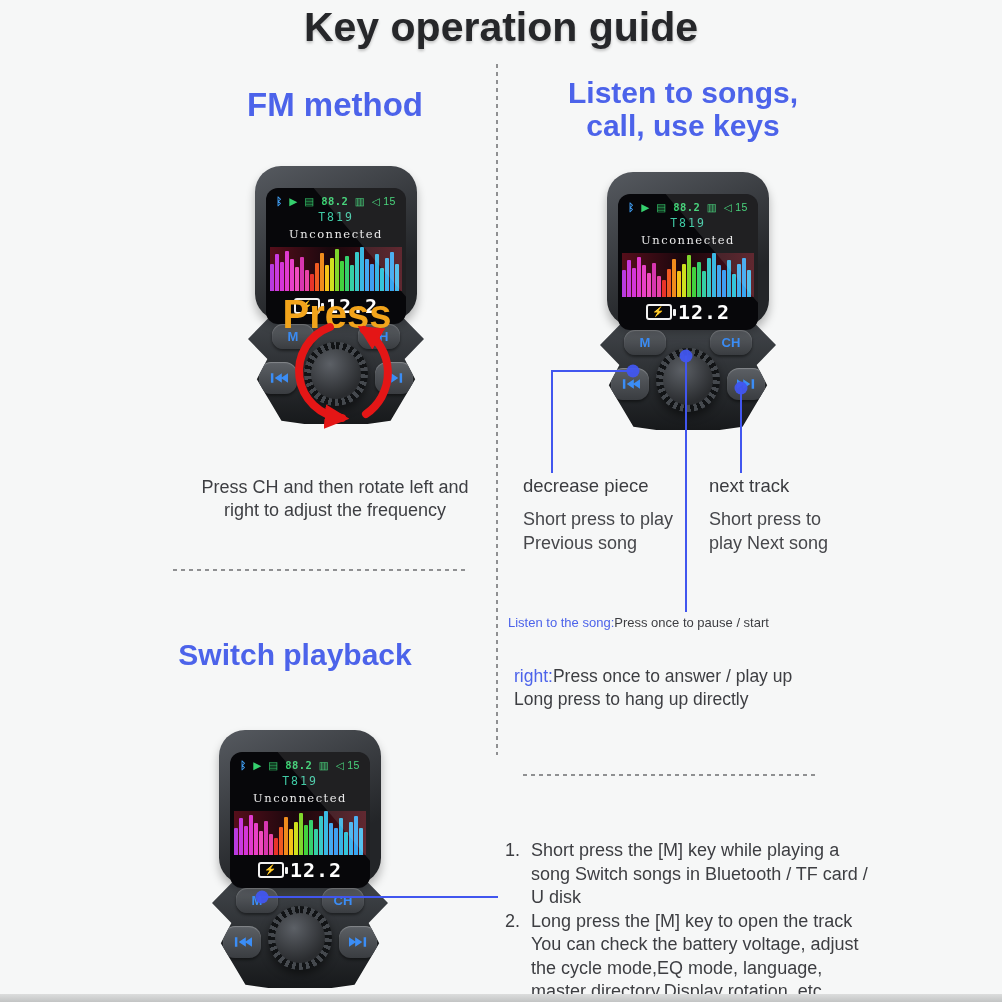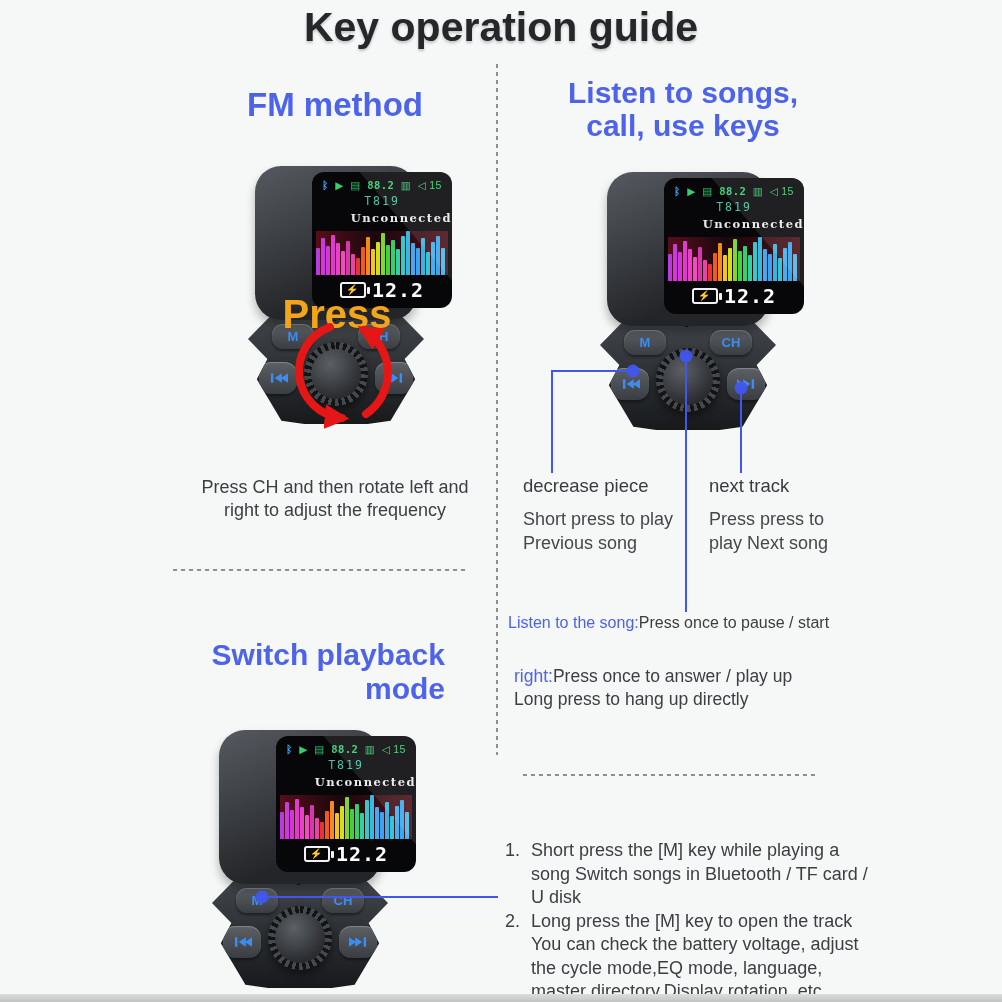--- a/index.html
+++ b/index.html
@@ -18,21 +18,21 @@
   }
   .fm-heading {
     position:absolute; left:160px; top:86px; width:350px; text-align:center;
     font-size:33px; font-weight:600; color:var(--accent_blue,#4c63ea);
   }
   .listen-heading {
     position:absolute; left:533px; top:76px; width:300px; text-align:center;
     font-size:30px; font-weight:600; color:var(--accent_blue,#4c63ea); line-height:33px;
   }
   .switch-heading {
-    position:absolute; left:145px; top:638px; width:300px; text-align:right;
+    position:absolute; left:145px; top:638px; width:300px; text-align:center;
     font-size:30px; font-weight:600; color:var(--accent_blue,#4c63ea); line-height:34px;
   }
   .fm-caption {
     position:absolute; left:172px; top:476px; width:326px; text-align:center;
     font-size:18px; color:var(--text_dark,#3d3e42); line-height:23px;
   }
   
   .vdash {
     position:absolute; left:496px; top:64px; width:2px; height:691px;
     background:repeating-linear-gradient(180deg, var(--dash_gray,#8f9092) 0 4px, transparent 4px 8px);
@@ -53,34 +53,34 @@
     position:absolute; left:0; top:146px; width:176px; height:112px; z-index:1;
     background:linear-gradient(180deg,#43474c,#17191b);
     clip-path:polygon(15% 0%, 85% 0%, 100% 24%, 89% 42%, 95% 60%, 81% 97%, 68% 100%, 32% 100%, 19% 97%, 5% 60%, 11% 42%, 0% 24%);
   }
   .dev-top {
     position:absolute; left:7px; top:0; width:162px; height:154px; z-index:2;
     border-radius:26px; background:linear-gradient(155deg,#565a60,#232528 72%);
     box-shadow:0 6px 10px rgba(0,0,0,.28);
   }
   .dev-screen {
-    position:absolute; left:11px; top:6px; width:140px; height:136px;
-    border-radius:12px; background:#07070a; overflow:hidden;margin-left:46px;
+    position:absolute; left:11px; top:22px; width:140px; height:136px;
+    border-radius:12px; background:#07070a; overflow:hidden;
   }
   .glare {
     position:absolute; inset:0; background:rgba(255,255,255,.10);
     clip-path:polygon(34% 0, 100% 0, 100% 80%); pointer-events:none;
   }
   .scr-status { margin-top:7px; text-align:center; font-size:10.5px; white-space:nowrap; letter-spacing:.5px; }
   .scr-status span { margin:0 1.5px; }
   .ic-bt { color:#3f9df2; font-weight:700; }
   .ic-g  { color:var(--green,#35d06e); }
   .freq  { color:var(--green,#35d06e); font-weight:700; font-family:"DejaVu Sans Mono",monospace; }
   .scr-model { margin-top:3px; text-align:center; color:var(--teal,#3fc9a4); font-size:11.5px; letter-spacing:2px; font-family:"DejaVu Sans Mono",monospace; }
-  .scr-conn  { margin-top:3px; text-align:right; color:#e9e9e9; font-size:11.5px; letter-spacing:1.5px; font-family:"DejaVu Serif",serif;font-weight:bold; }
+  .scr-conn  { margin-top:3px; text-align:center; color:#e9e9e9; font-size:11.5px; letter-spacing:1.5px; font-family:"DejaVu Serif",serif; }
   .spectrum {
     margin:6px auto 0; width:132px; height:44px; display:flex; align-items:flex-end; gap:1px;
     background:linear-gradient(90deg, rgba(150,20,40,.55), rgba(70,8,20,.30) 45%, rgba(150,25,40,.50));
   }
   .bar { width:4px; border-radius:1px 1px 0 0; }
   .scr-volt { margin-top:3px; display:flex; align-items:center; justify-content:center; gap:6px; }
   .batt {
     position:relative; width:26px; height:16px; border:2px solid #f2f2f2; border-radius:3px;
     display:flex; align-items:center; justify-content:center;
   }
@@ -121,21 +121,21 @@
   #cl-prev-h   { left:551px; top:370px; width:82px;  height:2px; }
   #cl-prev-v   { left:551px; top:370px; width:2px;   height:103px; }
   #cl-knob-v   { left:685px; top:356px; width:2px;   height:256px; }
   #cl-next-v   { left:740px; top:388px; width:2px;   height:85px; }
   #cl-m-h      { left:262px; top:896px; width:236px; height:2px; }
   .co-block { position:absolute; }
   #prev-callout { left:523px; top:475px; width:180px; }
   #next-callout { left:709px; top:475px; width:175px; }
   .co-title { font-size:18.5px; color:#3a3b3f; margin-bottom:10px; }
   .co-desc  { font-size:18px; color:#46474b; line-height:24px; }
-  .song-block  { position:absolute; left:508px; top:612px; width:365px; font-size:16px; line-height:22.5px; color:var(--text_dark,#3d3e42); }
+  .song-block  { position:absolute; left:508px; top:612px; width:365px; font-size:13px; line-height:22.5px; color:var(--text_dark,#3d3e42); }
   .phone-block { position:absolute; left:514px; top:665px; width:360px; font-size:17.5px; line-height:22.5px; color:var(--text_dark,#3d3e42); }
   .blue-label { color:var(--accent_blue,#4c63ea); }
   .notes { position:absolute; left:505px; top:839px; width:372px; font-size:18px; line-height:23.5px; color:var(--text_dark,#3d3e42); }
   .note { display:flex; }
   .note-num { width:26px; flex:none; }
   .note-text { flex:1; }
   .bottom-strip { position:absolute; left:0; bottom:0; width:100%; height:8px; background:linear-gradient(180deg,#dcdddd,#c2c4c4); }
 </style>
 </head>
 <body>
@@ -234,21 +234,20 @@
     <path d="M 68 13 A 47 47 0 0 0 80 104" fill="none" stroke="#e41616" stroke-width="8" stroke-linecap="round" marker-end="url(#arr)"></path>
     <path d="M 104 100 A 50 50 0 0 0 102 16" fill="none" stroke="#e41616" stroke-width="8" stroke-linecap="round" marker-end="url(#arr)"></path>
   </svg>
   <div class="fm-caption">
     <div>Press CH and then rotate left and</div>
     <div>right to adjust the frequency</div>
   </div>
 
   <div class="switch-heading">
     <div>Switch playback</div>
-    <div>mode</div>
   </div>
   <div class="device-slot" id="device-switch">
   <div class="dev">
     <div class="dev-bottom">
       <div class="btn btn-m">
         <span class="btn-label">M</span>
       </div>
       <div class="btn btn-ch">
         <span class="btn-label">CH</span>
       </div>
@@ -412,21 +411,21 @@
   <div class="co-block" id="prev-callout">
     <div class="co-title">decrease piece</div>
     <div class="co-desc">
       <div>Short press to play</div>
       <div>Previous song</div>
     </div>
   </div>
   <div class="co-block" id="next-callout">
     <div class="co-title">next track</div>
     <div class="co-desc">
-      <div>Press press to</div>
+      <div>Short press to</div>
       <div>play Next song</div>
     </div>
   </div>
 
   <div class="song-block">
     <div><span class="blue-label">Listen to the song:</span><span>Press once to pause / start</span></div>
   </div>
   <div class="phone-block">
     <div><span class="blue-label">right:</span><span>Press once to answer / play up</span></div>
     <div>Long press to hang up directly</div>

